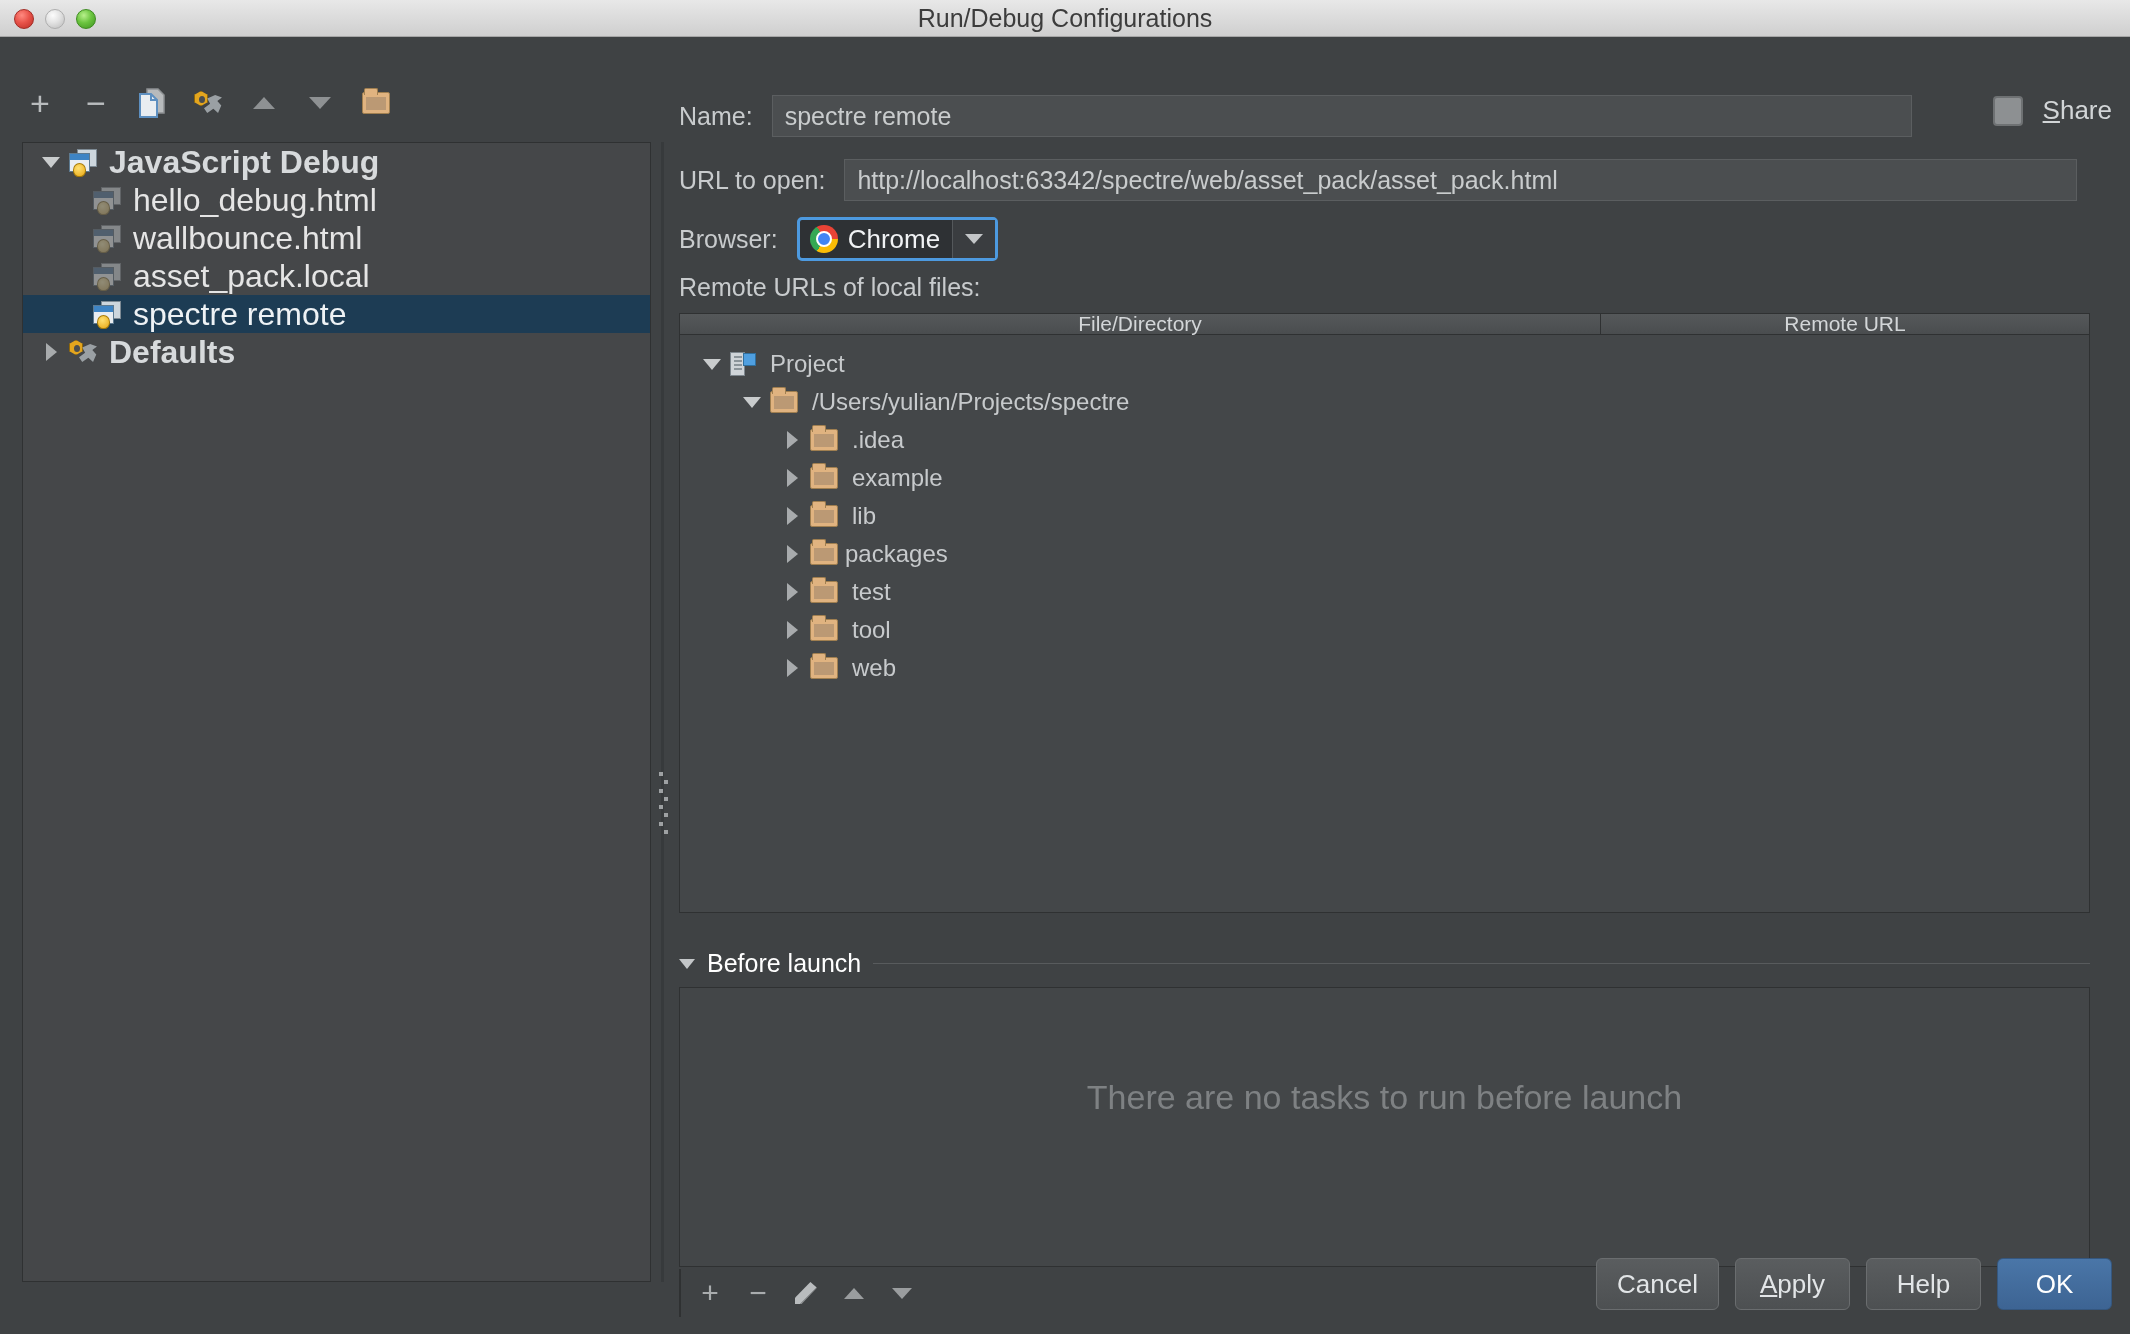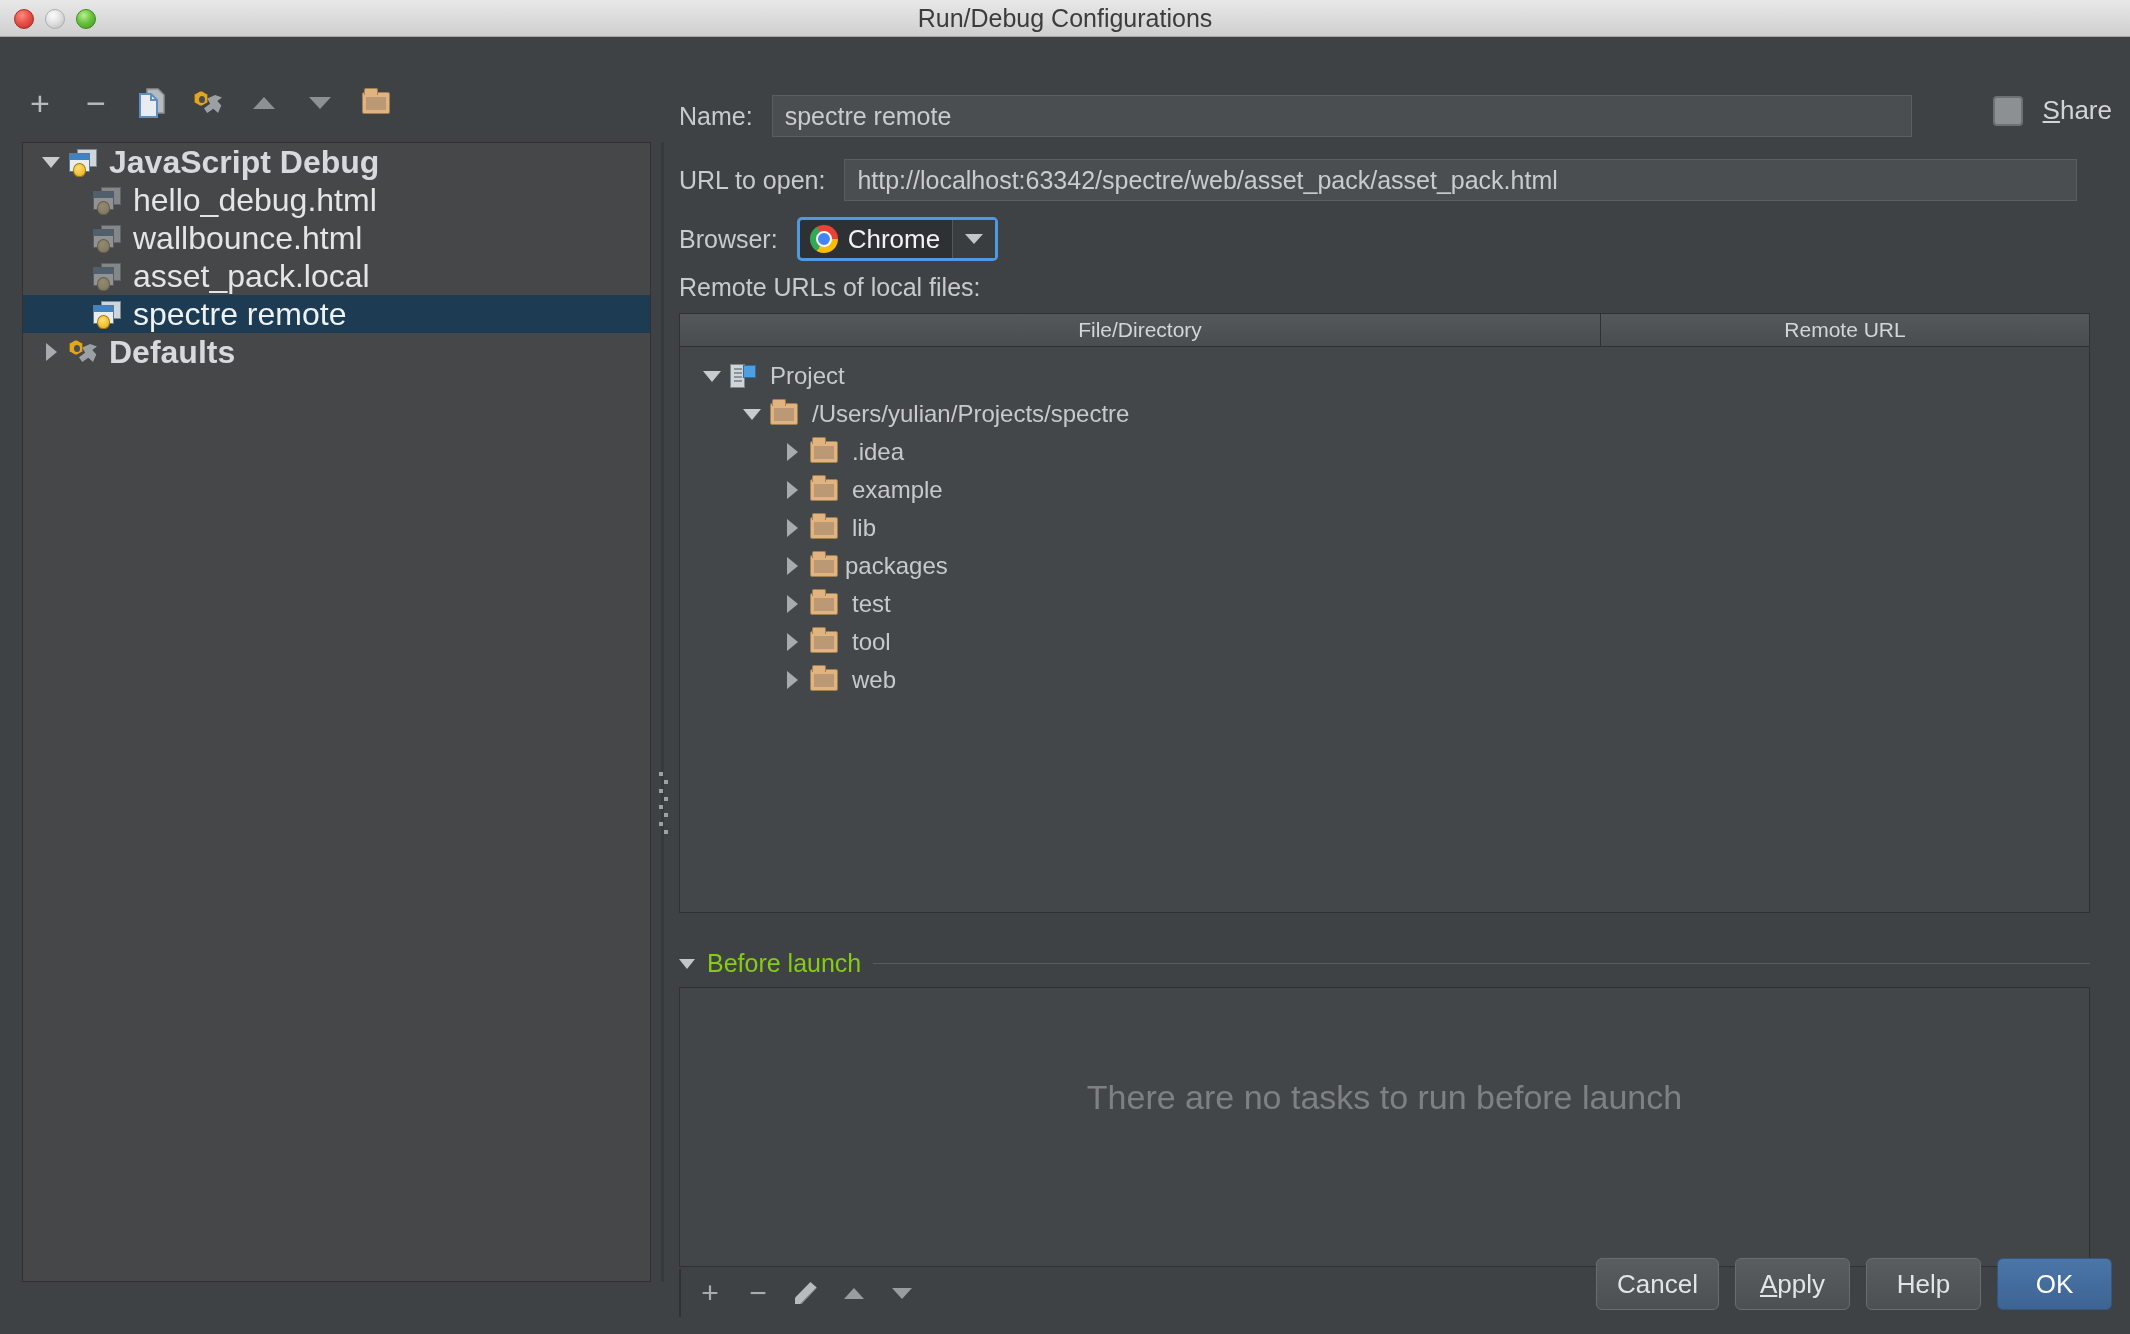--- a/index.html
+++ b/index.html
@@ -180,21 +180,21 @@
     border-top: 10px solid #c3c6c8;
   }
 
   .section-label { position: absolute; font-size: 25px; color: #c8cbcd; }
 
   
   .table-box {
     position: absolute; left: 0; top: 276px; width: 1411px; height: 600px;
     border: 1px solid #2f3132; background: #444749;
   }
-  .thead { display: flex; height: 33px; background: linear-gradient(#55585a, #4a4d4f); border-bottom: 1px solid #2f3132; }
+  .thead { display: flex; height: 21px; background: linear-gradient(#55585a, #4a4d4f); border-bottom: 1px solid #2f3132; }
   .th {
     display: flex; align-items: center; justify-content: center;
     font-size: 21px; color: #d3d6d8;
   }
   .th.c1 { width: 921px; border-right: 1px solid #2f3132; }
   .th.c2 { flex: 1; }
 
   .ftree { position: relative; padding-top: 10px; }
   .frow { height: 38px; display: flex; align-items: center; font-size: 24px; color: #c7cacc; }
 
@@ -222,21 +222,21 @@
     background: #e0b380; border: 1px solid #a07f50; border-bottom: none; border-radius: 2px 2px 0 0;
   }
   .ic-folder::after {
     content: ""; position: absolute; left: 3px; top: 4px; right: 3px; bottom: 3px;
     background: #4a4d4f; opacity: .25;
   }
 
   
   .bl-header { position: absolute; left: 0; top: 912px; width: 1411px; display: flex; align-items: center; gap: 12px; }
   .bl-arrow { width: 0; height: 0; border-left: 8px solid transparent; border-right: 8px solid transparent; border-top: 10px solid #c3c6c8; }
-  .bl-title { font-size: 25px; color: #84cc16; white-space: nowrap; }
+  .bl-title { font-size: 25px; color: #ffffff; white-space: nowrap; }
   .bl-line { flex: 1; height: 1px; background: #585b5d; }
 
   .bl-box {
     position: absolute; left: 0; top: 950px; width: 1411px; height: 280px;
     border: 1px solid #2f3132; background: #434648;
   }
   .bl-empty {
     position: absolute; left: 0; right: 0; top: 90px; text-align: center;
     font-size: 34px; color: #7e8183;
   }

